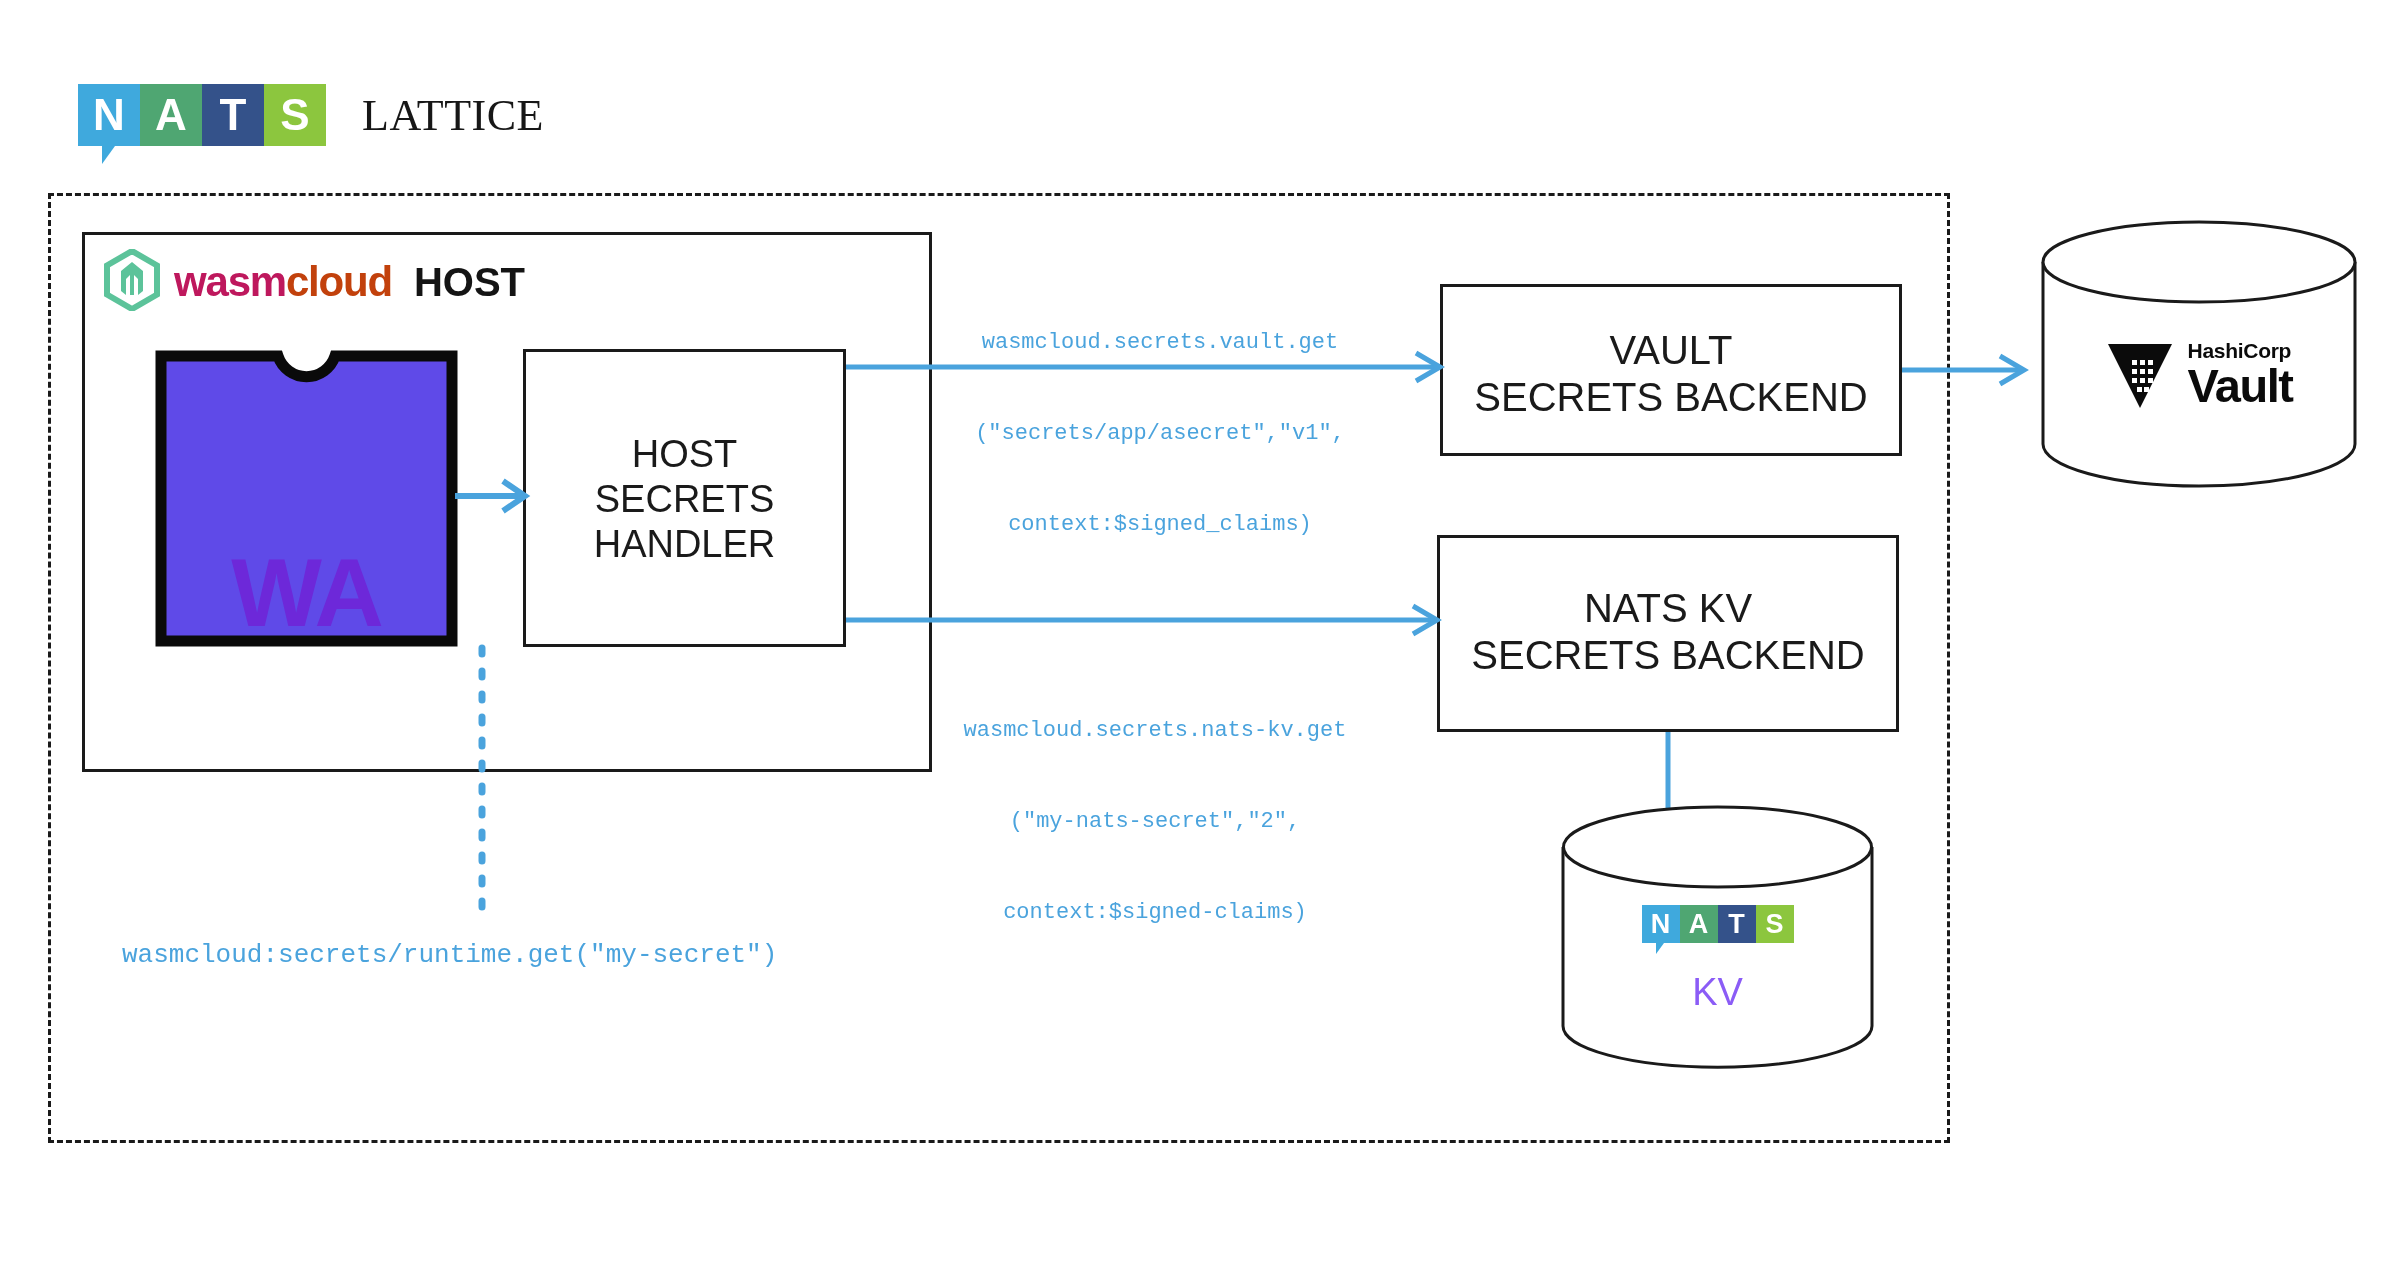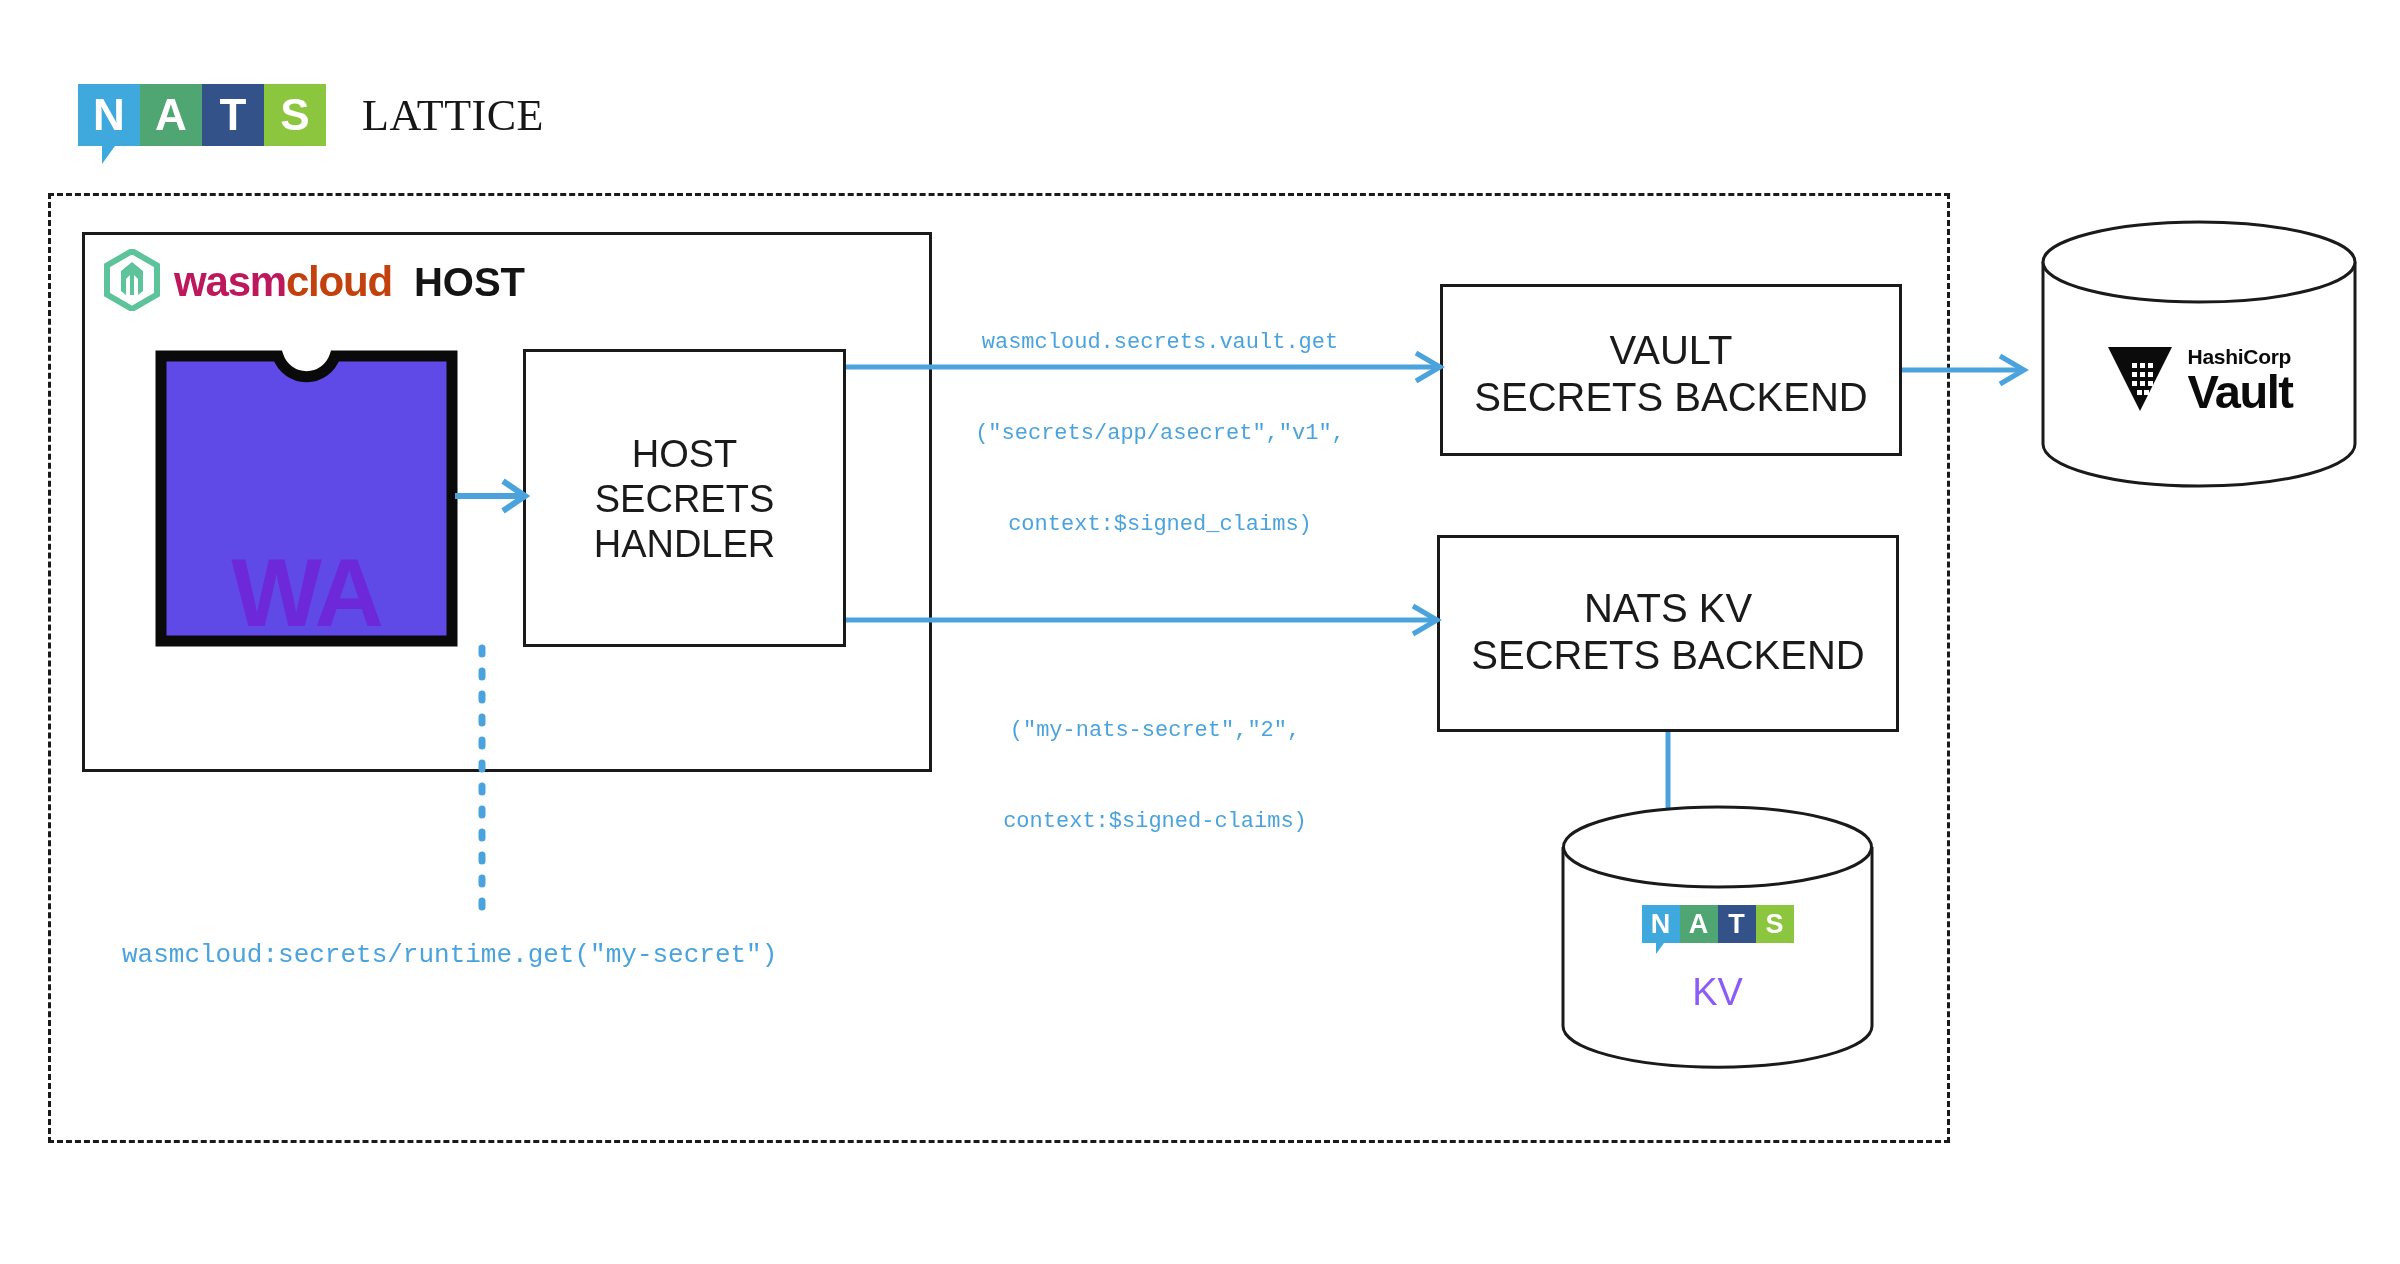--- a/index.html
+++ b/index.html
@@ -134,21 +134,20 @@
   .vault-logo { display: flex; align-items: center; justify-content: center; }
   .vault-tri { position: relative; }
   .vault-words { margin-left: 14px; text-align: left; }
   .vault-hc {
     font-family: "Liberation Sans", sans-serif;
     font-weight: 700;
     font-size: 21px;
     color: #0b0b0b;
     letter-spacing: -0.3px;
     line-height: 1;
-    margin-top: 6px;
   }
   .vault-vv {
     font-family: "Liberation Sans", sans-serif;
     font-weight: 700;
     font-size: 47px;
     color: #0b0b0b;
     letter-spacing: -1.5px;
     line-height: 1.05;
   }
   .kv-label {
@@ -256,20 +255,21 @@
   </svg>
 
   <div class="abs solid-box" style="left:1437px; top:535px; width:462px; height:197px;">
     <div class="box-label" style="top:47px; font-size:40px;">
       <div>NATS KV</div>
       <div>SECRETS BACKEND</div>
     </div>
   </div>
 
   <div class="subject" style="left:940px; top:655px; width:430px;">
+    <div>wasmcloud.secrets.nats-kv.get</div>
     <div>("my-nats-secret","2",</div>
     <div>context:$signed-claims)</div>
   </div>
 
   <svg class="arrow-svg" style="left:846px; top:599px;" width="600" height="42" viewBox="0 0 600 42">
     <line x1="0" y1="21" x2="589" y2="21" stroke="#4aa3dd" stroke-width="5"></line>
     <polyline points="567,7 591,21 567,35" fill="none" stroke="#4aa3dd" stroke-width="5"></polyline>
   </svg>
 
   <svg class="arrow-svg" style="left:1647px; top:732px;" width="42" height="110" viewBox="0 0 42 110">

